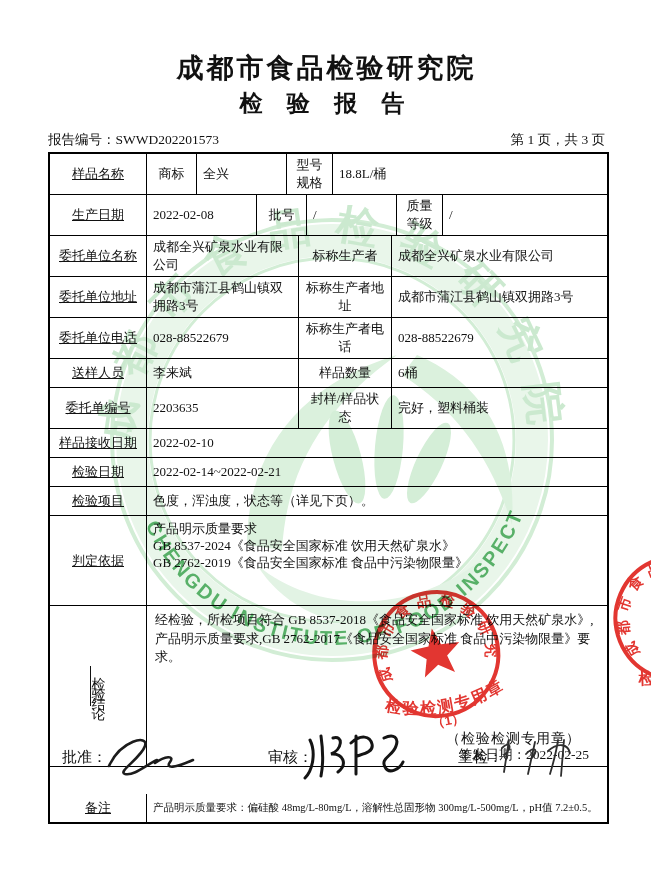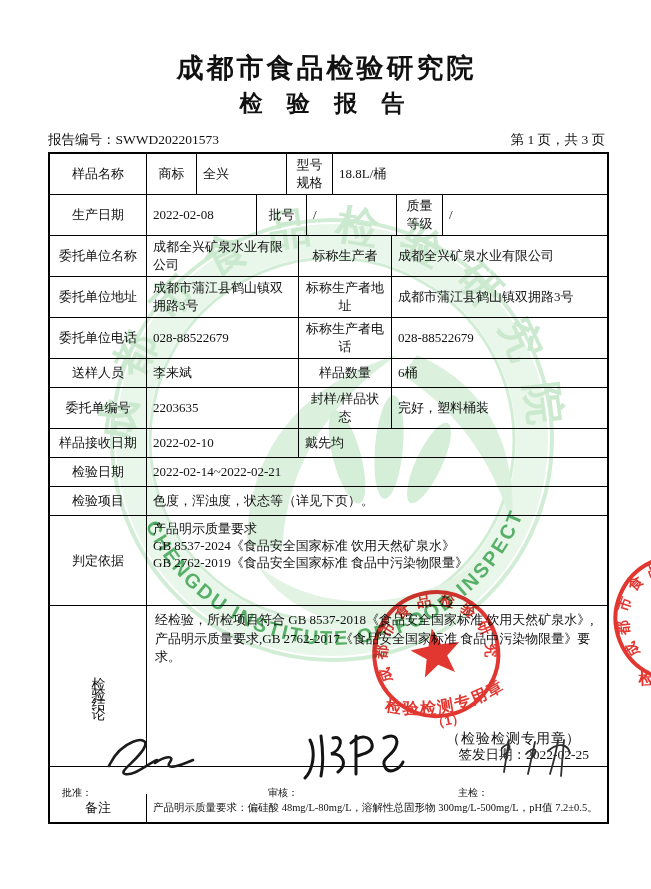--- a/index.html
+++ b/index.html
@@ -16,41 +16,41 @@
         justify-content:space-between;font-size:13.5px;z-index:2;}
   
   .tbl{position:absolute;left:48px;top:152px;width:557px;border:2px solid #000;z-index:2;}
   .row{display:flex;border-bottom:1px solid #000;}
   .row:last-child{border-bottom:none;margin-top:27px;}
   .cell{box-sizing:border-box;border-right:1px solid #000;font-size:13px;
         display:flex;align-items:center;padding:2px 6px;background:transparent;}
   .cell:last-child{border-right:none;flex:1;}
   .lab{justify-content:center;text-align:center;}
   .val{justify-content:flex-start;}
-  .w1{width:97px;flex:0 0 97px;}
+  .w1{width:97px;flex:0 0 97px;text-decoration:underline;}
   .wA2{width:110px;flex:0 0 110px;}
   .wA3{width:50px;flex:0 0 50px;}
   .wA4{width:90px;flex:0 0 90px;}
   .wA5{width:46px;flex:0 0 46px;}
   .wB2{width:152px;flex:0 0 152px;}
   .wB3{width:93px;flex:0 0 93px;}
   .h38{min-height:38px;}
   .h28{min-height:28px;}
   .h89{min-height:89px;}
   .h160{min-height:160px;}
   .topalign{align-items:flex-start;padding-top:4px;}
   .basis span{display:block;line-height:17px;}
   .concl-label{writing-mode:vertical-rl;text-orientation:upright;letter-spacing:10px;
                font-size:14px;justify-content:center;}
   .concl-cell{position:relative;display:block;padding:5px 8px;line-height:18.5px;}
   .seal-note{position:absolute;right:26px;top:124px;font-size:14px;letter-spacing:1px;}
   .issue-date{position:absolute;right:18px;top:140px;font-size:13.5px;}
   .remark-val{font-size:10.5px;}
   
-  .sig-label{position:absolute;font-size:10px;z-index:2;margin-top:38px;}
+  .sig-label{position:absolute;font-size:15px;z-index:2;}
   .sig{position:absolute;z-index:3;}
   
   .watermark{position:absolute;left:97px;top:205px;z-index:1;}
   .stamp{position:absolute;z-index:4;mix-blend-mode:multiply;opacity:.92;}
   .stamp-main{left:357px;top:578px;transform:rotate(-10deg);}
   .stamp-right{left:599px;top:542px;transform:rotate(-22deg);}
 </style>
 </head>
 <body>
 
@@ -138,21 +138,20 @@
     <div class="row h28">
       <div class="cell lab w1">委托单编号</div>
       <div class="cell val wB2">2203635</div>
       <div class="cell lab wB3">封样/样品状态</div>
       <div class="cell val">完好，塑料桶装</div>
     </div>
 
     <div class="row h28">
       <div class="cell lab w1">样品接收日期</div>
       <div class="cell val wB2">2022-02-10</div>
-      <div class="cell val">戴先均</div>
     </div>
 
     <div class="row h28">
       <div class="cell lab w1">检验日期</div>
       <div class="cell val">2022-02-14~2022-02-21</div>
     </div>
 
     <div class="row h28">
       <div class="cell lab w1">检验项目</div>
       <div class="cell val">色度，浑浊度，状态等（详见下页）。</div>

